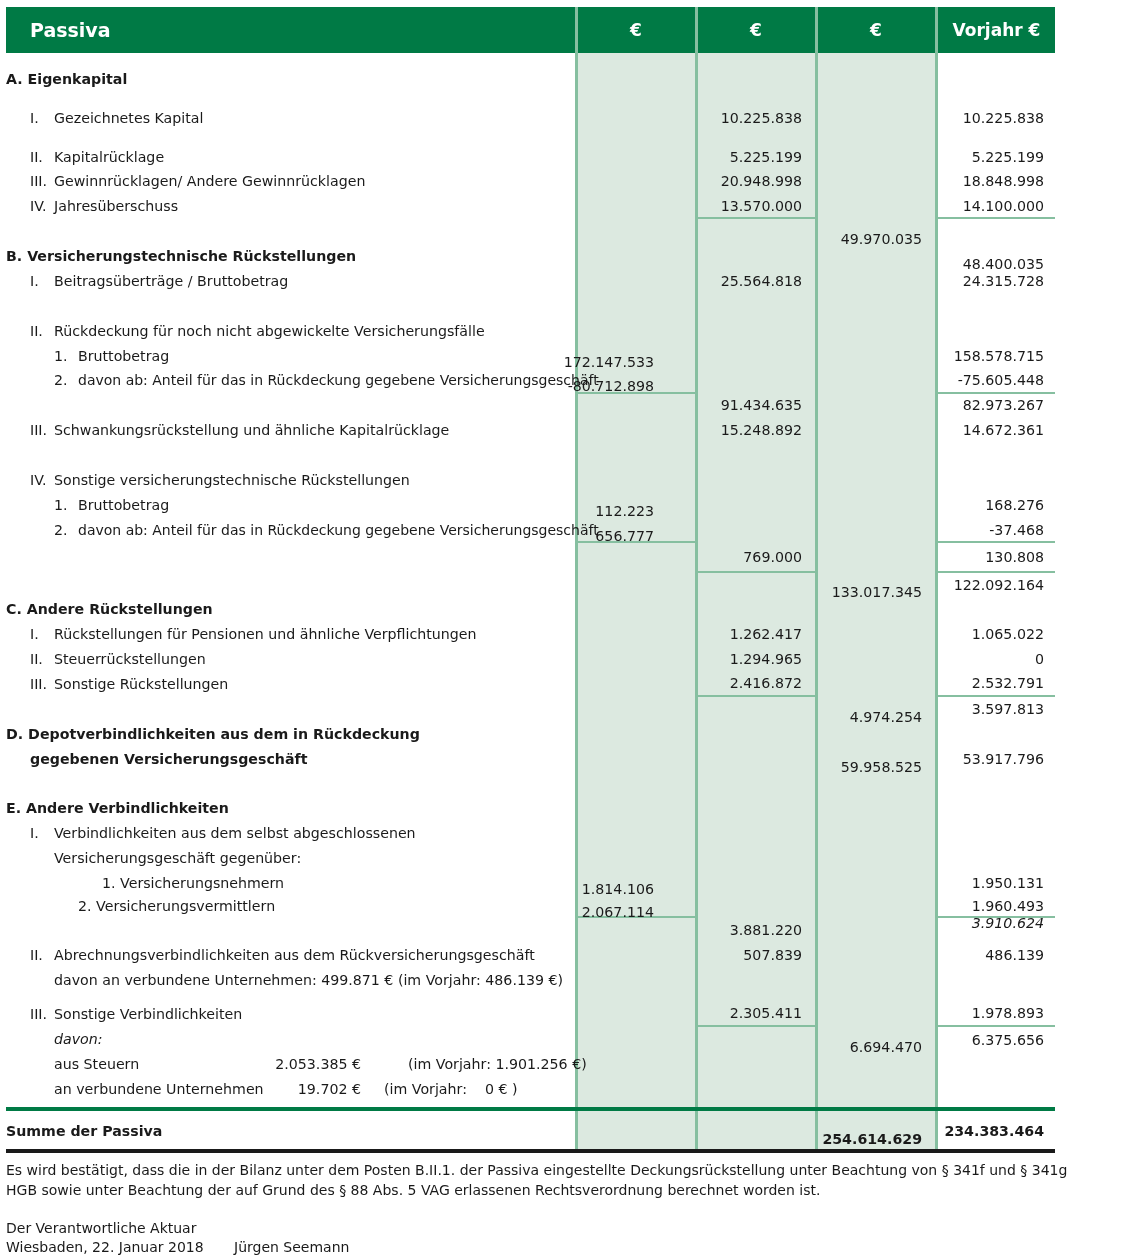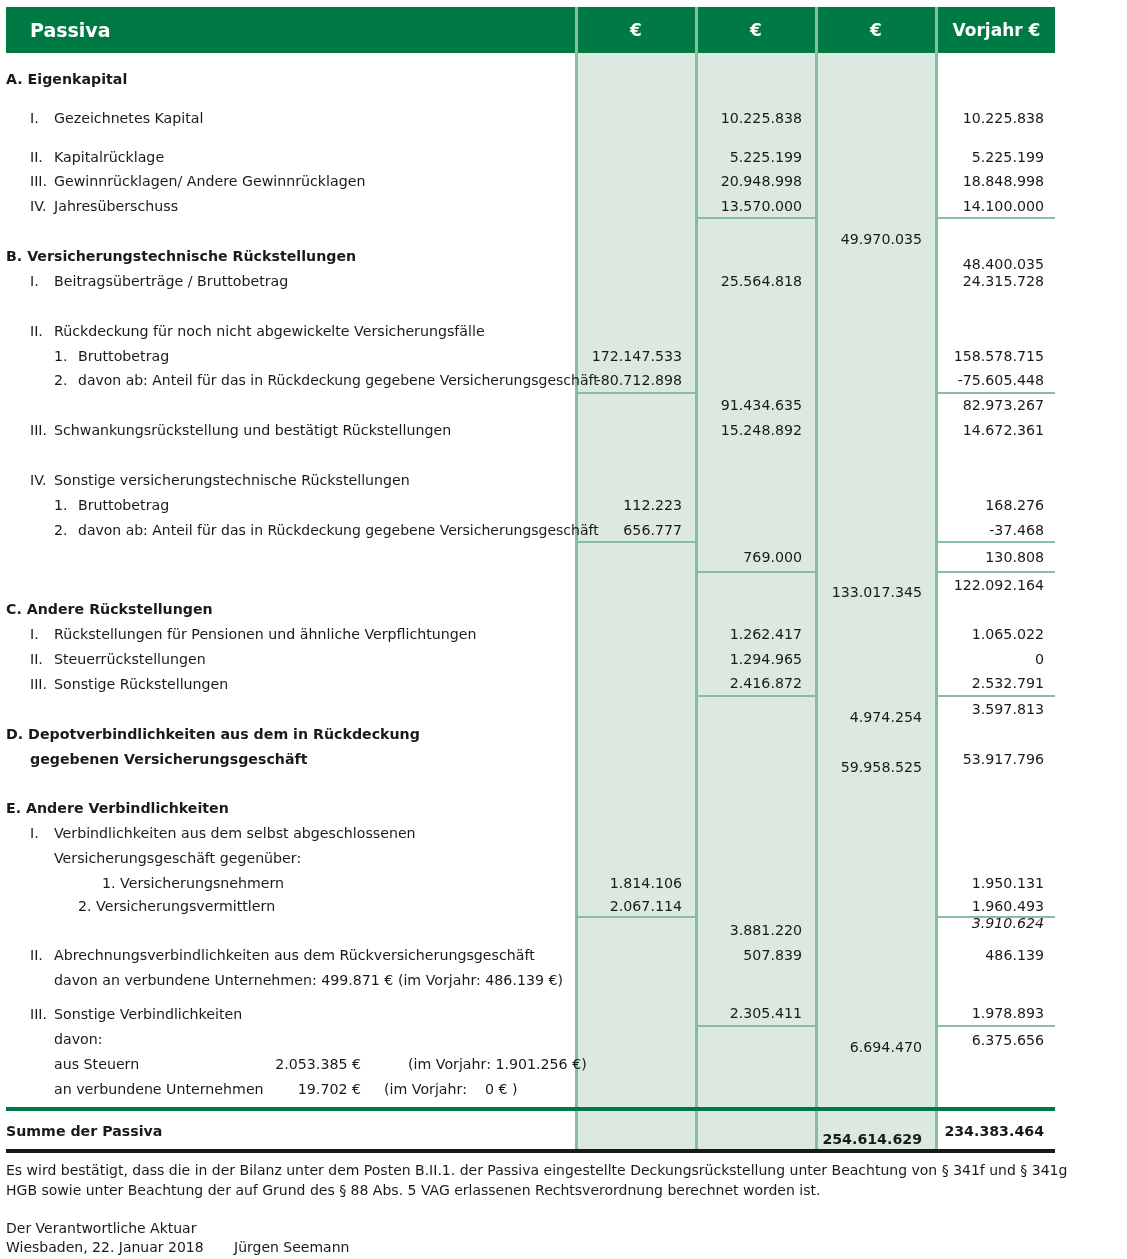--- a/index.html
+++ b/index.html
@@ -6,21 +6,21 @@
   body{width:1127px;height:1259px;position:relative;overflow:hidden;
        font-family:"DejaVu Sans","Liberation Sans",sans-serif;color:#1a1a1a;}
   .header{position:absolute;left:6px;top:7px;width:1049px;height:46px;background:#007a45;}
   .hcell{position:absolute;top:7px;height:46px;line-height:46px;color:#fff;font-weight:bold;font-size:17px;}
   .colfill{position:absolute;background:#dce9e0;}
   .vsep{position:absolute;width:3px;background:#86bfa0;}
   .hline{position:absolute;height:2px;background:#86bfa0;}
   .lbl{position:absolute;white-space:nowrap;font-size:14.2px;line-height:22px;}
   .b{font-weight:bold;}
   .num{position:absolute;text-align:right;width:110px;font-size:14.2px;line-height:22px;white-space:nowrap;}
-  .c1{left:572px;} .c2{left:692px;} .c3{left:812px;margin-top:8px;} .c4{left:934px;}
+  .c1{left:544px;margin-top:6px;} .c2{left:692px;} .c3{left:812px;margin-top:8px;} .c4{left:934px;}
   .greenrule{position:absolute;left:6px;width:1049px;height:4px;background:#007a45;}
   .blackrule{position:absolute;left:6px;width:1049px;height:4px;background:#1a1a1a;}
   .foot{position:absolute;left:6px;font-size:14px;line-height:20px;white-space:nowrap;}
 </style>
 </head>
 <body>
 
 <div class="header"></div>
 <div class="hcell" style="left:30px;font-size:19px;">Passiva</div>
 <div class="hcell" style="left:578px;width:116px;text-align:center;">€</div>
@@ -94,21 +94,21 @@
 
 <div class="lbl" style="left:54px;top:369px;">2.</div>
 <div class="lbl" style="left:78px;top:369px;font-size:14px;">davon ab: Anteil für das in Rückdeckung gegebene Versicherungsgeschäft</div>
 <div class="num c1" style="top:369px;">-80.712.898</div>
 <div class="num c4" style="top:369px;">-75.605.448</div>
 
 <div class="num c2" style="top:394px;">91.434.635</div>
 <div class="num c4" style="top:394px;">82.973.267</div>
 
 <div class="lbl" style="left:30px;top:419px;">III.</div>
-<div class="lbl" style="left:54px;top:419px;">Schwankungsrückstellung und bestätigt Rückstellungen</div>
+<div class="lbl" style="left:54px;top:419px;">Schwankungsrückstellung und ähnliche Kapitalrücklage</div>
 <div class="num c2" style="top:419px;">15.248.892</div>
 <div class="num c4" style="top:419px;">14.672.361</div>
 
 <div class="lbl" style="left:30px;top:469px;">IV.</div>
 <div class="lbl" style="left:54px;top:469px;">Sonstige versicherungstechnische Rückstellungen</div>
 
 <div class="lbl" style="left:54px;top:494px;">1.</div>
 <div class="lbl" style="left:78px;top:494px;">Bruttobetrag</div>
 <div class="num c1" style="top:494px;">112.223</div>
 <div class="num c4" style="top:494px;">168.276</div>
@@ -170,21 +170,21 @@
 <div class="lbl" style="left:54px;top:944px;">Abrechnungsverbindlichkeiten aus dem Rückversicherungsgeschäft</div>
 <div class="num c2" style="top:944px;">507.839</div>
 <div class="num c4" style="top:944px;">486.139</div>
 <div class="lbl" style="left:54px;top:969px;">davon an verbundene Unternehmen: 499.871 €  (im Vorjahr: 486.139 €)</div>
 
 <div class="lbl" style="left:30px;top:1003px;">III.</div>
 <div class="lbl" style="left:54px;top:1003px;">Sonstige Verbindlichkeiten</div>
 <div class="num c2" style="top:1002px;">2.305.411</div>
 <div class="num c4" style="top:1002px;">1.978.893</div>
 
-<div class="lbl" style="left:54px;top:1028px;">davon:</div>
+<div class="lbl" style="left:54px;top:1028px;font-style:italic;">davon:</div>
 <div class="num c3" style="top:1028px;">6.694.470</div>
 <div class="num c4" style="top:1029px;">6.375.656</div>
 
 <div class="lbl" style="left:54px;top:1053px;">aus Steuern</div>
 <div class="lbl" style="left:250px;top:1053px;width:111px;text-align:right;">2.053.385 €</div>
 <div class="lbl" style="left:384px;top:1053px;margin-left:24px;">(im Vorjahr: 1.901.256 €)</div>
 
 <div class="lbl" style="left:54px;top:1078px;">an verbundene Unternehmen</div>
 <div class="lbl" style="left:250px;top:1078px;width:111px;text-align:right;">19.702 €</div>
 <div class="lbl" style="left:384px;top:1078px;white-space:pre;">(im Vorjahr:    0 € )</div>

